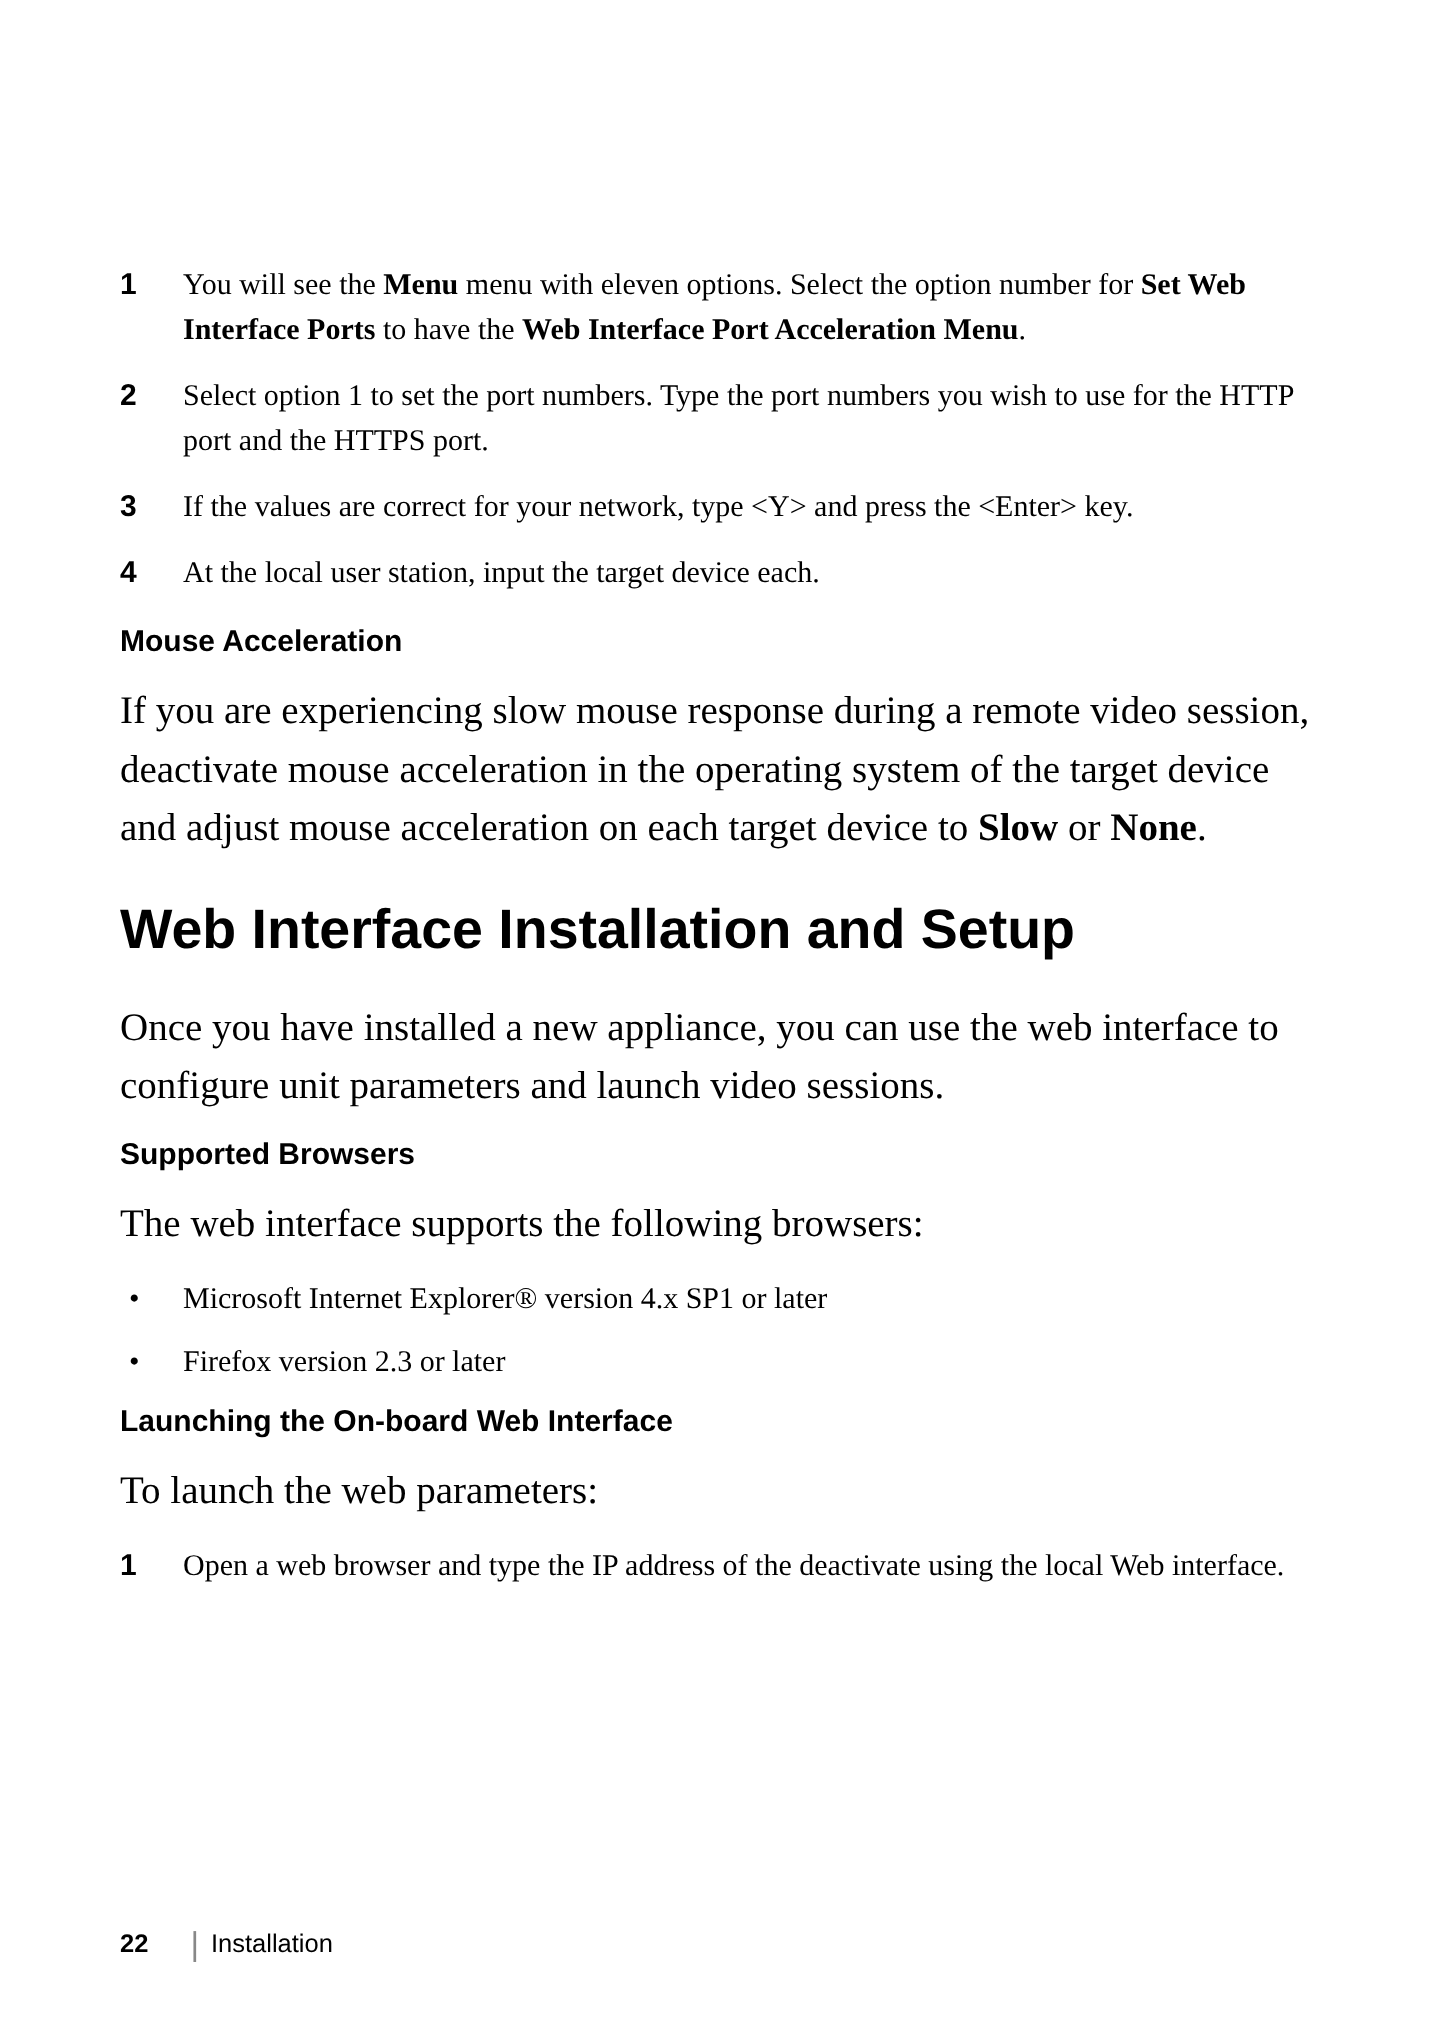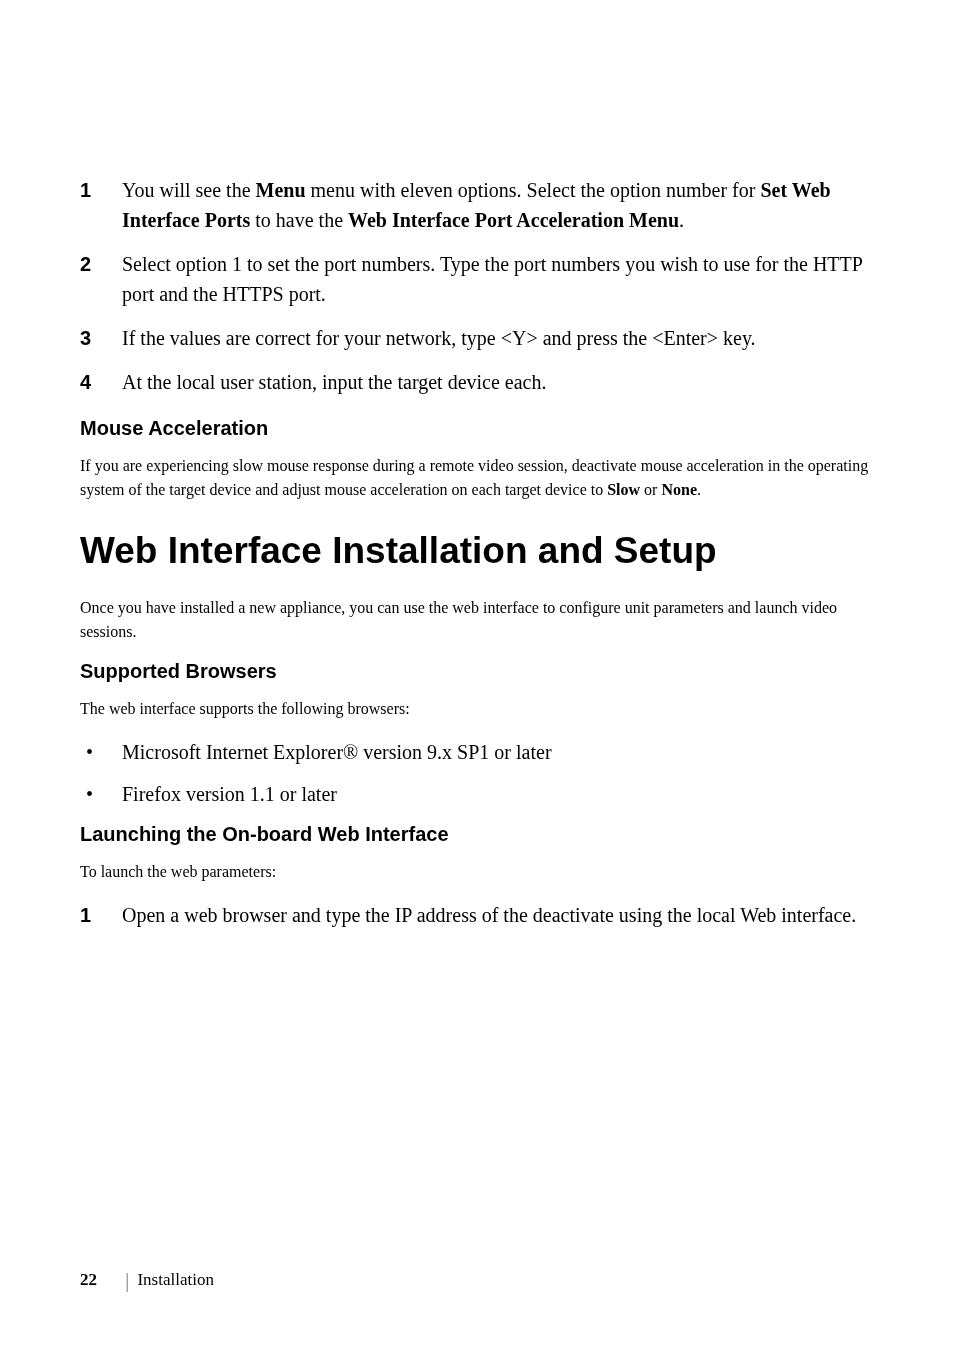--- a/index.html
+++ b/index.html
@@ -39,21 +39,21 @@
       font-weight: bold;
     }
     .h3 {
       font-family: Arial, Helvetica, sans-serif;
       font-weight: bold;
       font-size: 20px;
       margin-top: 14px;
       margin-bottom: 14px;
     }
     .para {
-      font-size: 16px;
+      font-size: 26px;
       line-height: 1.5;
       margin-bottom: 16px;
     }
     .h1 {
       font-family: Arial, Helvetica, sans-serif;
       font-weight: bold;
       font-size: 37px;
       margin-top: 28px;
       margin-bottom: 24px;
     }
@@ -67,23 +67,23 @@
       line-height: 1.5;
       font-size: 20px;
     }
     .bullet-marker {
       flex-shrink: 0;
       width: 42px;
       padding-left: 6px;
     }
     .footer {
       position: absolute;
-      bottom: 60px;
+      bottom: 44px;
       left: 80px;
-      font-family: Liberation Serif, serif;
+      font-family: Liberation Sans, sans-serif;
       font-size: 17px;
       display: flex;
       align-items: center;
       text-align: center;
     }
     .footer-page {
       font-weight: bold;
       margin-right: 28px;
     }
     .footer-sep {
@@ -127,25 +127,25 @@
 
 <p class="para">Once you have installed a new appliance, you can use the web interface to configure unit parameters and launch video sessions.</p>
 
 <h3 class="h3">Supported Browsers</h3>
 
 <p class="para">The web interface supports the following browsers:</p>
 
 <ul class="bullet-list">
   <li class="bullet-item">
     <span class="bullet-marker">•</span>
-    <span>Microsoft Internet Explorer® version 9.x SP1 or later</span>
+    <span>Microsoft Internet Explorer® version 4.x SP1 or later</span>
   </li>
   <li class="bullet-item">
     <span class="bullet-marker">•</span>
-    <span>Firefox version 1.1 or later</span>
+    <span>Firefox version 2.3 or later</span>
   </li>
 </ul>
 
 <h3 class="h3">Launching the On-board Web Interface</h3>
 
 <p class="para">To launch the web parameters:</p>
 
 <ol class="ordered-list">
   <li class="ordered-item">
     <span class="list-num">1</span>

